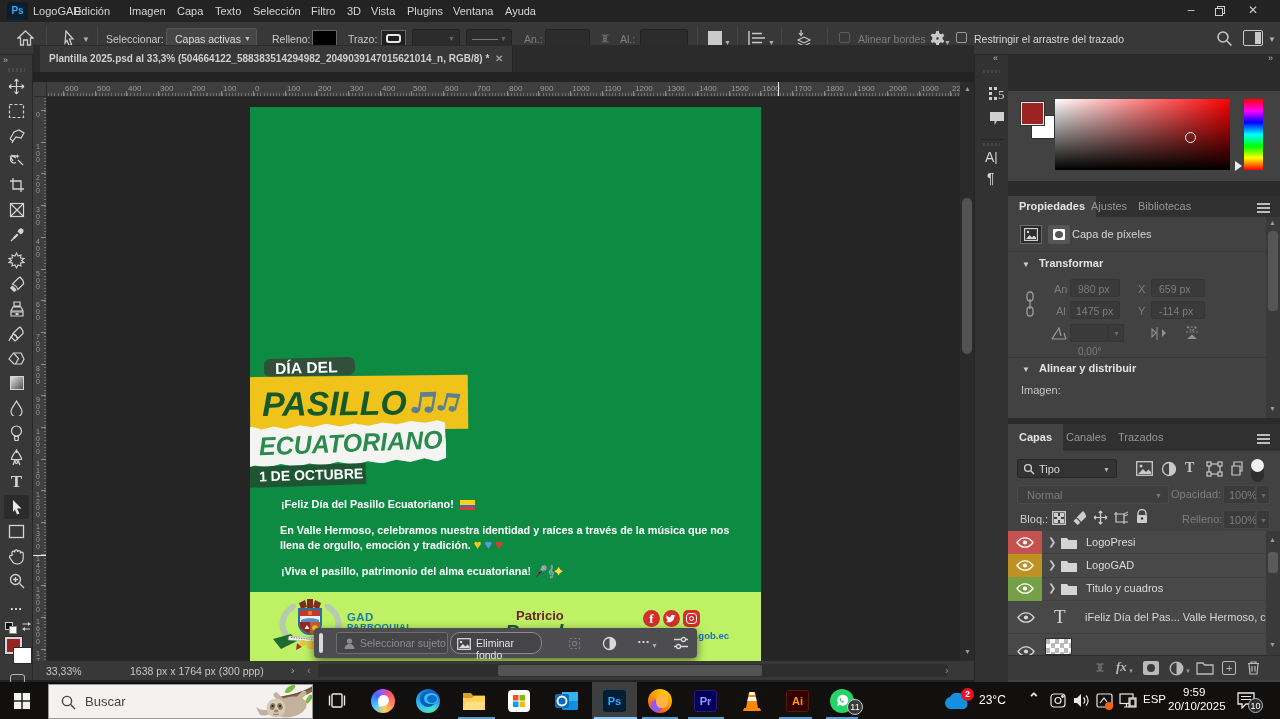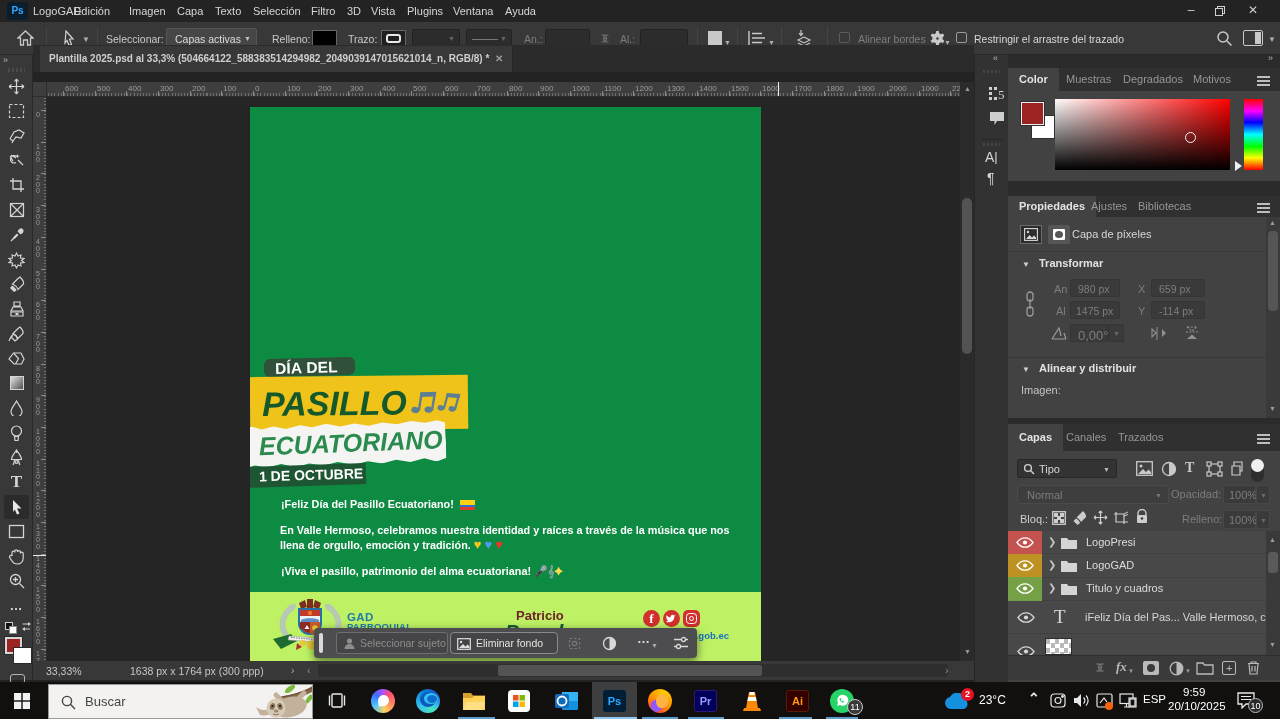--- a/index.html
+++ b/index.html
@@ -551,21 +551,21 @@
     <div style="position:absolute;left:5px;top:5px;width:4px;height:20px;background:#d9d9d9;border-radius:2px"></div>
     <div style="position:absolute;left:22px;top:4px;width:112px;height:22px;border:1px solid #6e6e70;border-radius:3px;background:#454547">
       <svg style="position:absolute;left:6px;top:4px" width="13" height="13" viewBox="0 0 13 13">
           <g fill="#8e8e8e">
             <circle cx="6.5" cy="4" r="2.6"></circle>
             <path d="M1.5 12 a5 5 0 0 1 10 0 Z"></path>
           </g>
         </svg>
       <span style="position:absolute;left:23px;top:4px;color:#8e8e8e;font-size:10.5px">Seleccionar sujeto</span>
     </div>
-    <div style="position:absolute;left:136px;top:4px;width:108px;height:22px;border:1px solid #8a8a8c;border-radius:4px;background:#454547">
+    <div style="position:absolute;left:136px;top:4px;width:92px;height:22px;border:1px solid #8a8a8c;border-radius:10px;background:#454547">
       <svg style="position:absolute;left:6px;top:5px" width="14" height="12" viewBox="0 0 14 12">
           <rect x="0.7" y="0.7" width="12.6" height="10.6" fill="none" stroke="#dedede" stroke-width="1.2"></rect>
           <circle cx="4" cy="4" r="1.2" fill="#dedede"></circle>
           <path d="M2 10 L6 6 L8.5 8.5 L10.5 6.5 L12.5 8.5 V10 Z" fill="#dedede"></path>
         </svg>
       <span style="position:absolute;left:25px;top:4px;color:#e3e3e3;font-size:10.5px">Eliminar fondo</span>
     </div>
     <svg style="position:absolute;left:253px;top:8px" width="15" height="15" viewBox="0 0 15 15">
         <g stroke="#787878" stroke-width="1.2" fill="none">
           <rect x="2.5" y="2.5" width="10" height="10" stroke-dasharray="2.5 2"></rect>
@@ -621,29 +621,20 @@
       <path d="M1 1 h14 v9 h-7 l-2.5 4 v-4 H1 Z" fill="#cfcfcf"></path>
     </svg>
   <div style="position:absolute;left:6px;top:84px;width:22px;height:1px;background:#262626"></div>
   <div style="position:absolute;left:8px;top:88px;width:17px;height:3px;background:repeating-linear-gradient(90deg,#454545 0 2px,transparent 2px 4px)"></div>
   <span style="position:absolute;left:10px;top:94px;color:#d5d5d5;font-size:14px">A<span style="font-size:13px;position:relative;top:-1px">|</span></span>
   <span style="position:absolute;left:12px;top:115px;color:#d5d5d5;font-size:14px">¶</span>
 </div>
 <div class="abs" id="panels">
   <span style="position:absolute;right:8px;top:-2px;font-size:9px;color:#b5b5b5;letter-spacing:-1px">»</span>
 
-  <div class="ptabs" style="top:13px;height:23px">
-    <div class="ptab on" style="left:0;line-height:23px;height:23px">Color</div>
-    <div class="ptab" style="left:47px;line-height:23px;height:23px">Muestras</div>
-    <div class="ptab" style="left:104px;line-height:23px;height:23px">Degradados</div>
-    <div class="ptab" style="left:174px;line-height:23px;height:23px">Motivos</div>
-    <div class="ham" style="top:8px">
-        <div style="width:13px;height:2px;background:#bdbdbd;box-shadow:0 4px #bdbdbd,0 8px #bdbdbd"></div>
-      </div>
-  </div>
   <div class="pbody" style="top:36px;height:90px">
     <div style="position:absolute;left:13px;top:11px;width:23px;height:23px;background:#9b2423;border:1px solid #ededed;box-shadow:0 0 0 1px #2f2f2f;z-index:2"></div>
     <div style="position:absolute;left:24px;top:25px;width:22px;height:22px;background:#fff;box-shadow:0 0 0 1px #2f2f2f"></div>
     <div style="position:absolute;left:47px;top:8px;width:175px;height:71px;background:linear-gradient(to bottom,rgba(0,0,0,0) 0%,#000 100%),linear-gradient(to right,#fff 0%,#f00 100%)"></div>
     <div style="position:absolute;left:177px;top:41px;width:11px;height:11px;border:1.4px solid #f5f5f5;border-radius:50%"></div>
     <div style="position:absolute;left:236px;top:8px;width:19px;height:71px;background:linear-gradient(to bottom,#f00 0%,#f0f 17%,#00f 33%,#0ff 50%,#0f0 67%,#ff0 83%,#f00 100%)"></div>
     <div style="position:absolute;left:227px;top:70px;width:0;height:0;border-left:7px solid #f0f0f0;border-top:5px solid transparent;border-bottom:5px solid transparent"></div>
   </div>
 
   <div class="ptabs" style="top:141px;height:21px">
@@ -690,21 +681,21 @@
         <span class="dim" style="position:absolute;left:5px;top:3px;font-size:10.5px">1475 px</span>
       </div>
     <span class="dim" style="position:absolute;left:130px;top:88px">Y</span>
     <div class="field" style="left:143px;top:84px;width:54px;height:18px;border-color:#353535;background:#3a3a3a">
         <span class="dim" style="position:absolute;left:7px;top:3px;font-size:10.5px">-114 px</span>
       </div>
     <svg style="position:absolute;left:43px;top:110px" width="16" height="13" viewBox="0 0 16 13">
         <path d="M1 12 L8 1 L10 9 M13 6 L15 12 Z M1 12 H15" fill="none" stroke="#9a9a9a" stroke-width="1.2"></path>
       </svg>
     <div class="field" style="left:62px;top:107px;width:38px;height:18px;border-color:#353535;background:#3a3a3a">
-        <span class="dim" style="position:absolute;left:7px;top:3px;font-size:13px">0,00°</span>
+        <span class="dim" style="position:absolute;left:7px;top:21px;font-size:10px">0,00°</span>
       </div>
     <div style="position:absolute;left:100px;top:107px;width:16px;height:18px;background:#3a3a3a;border:1px solid #353535">
         <span style="position:absolute;left:4px;top:5px;color:#6a6a6a;font-size:7px">▼</span>
       </div>
     <svg style="position:absolute;left:143px;top:109px" width="17" height="14" viewBox="0 0 17 14">
         <path d="M6 1 V14 M1 3 L5 7 L1 11 Z" fill="none" stroke="#8f8f8f" stroke-width="1.1"></path>
         <path d="M11 3 L15 7 L11 11 Z" fill="#8f8f8f"></path>
       </svg>
     <svg style="position:absolute;left:176px;top:109px" width="16" height="14" viewBox="0 0 16 14">
         <path d="M2 6 H14 M3 1 L8 5 L13 1 Z" fill="none" stroke="#8f8f8f" stroke-width="1.1" stroke-dasharray="2 1.4"></path>

